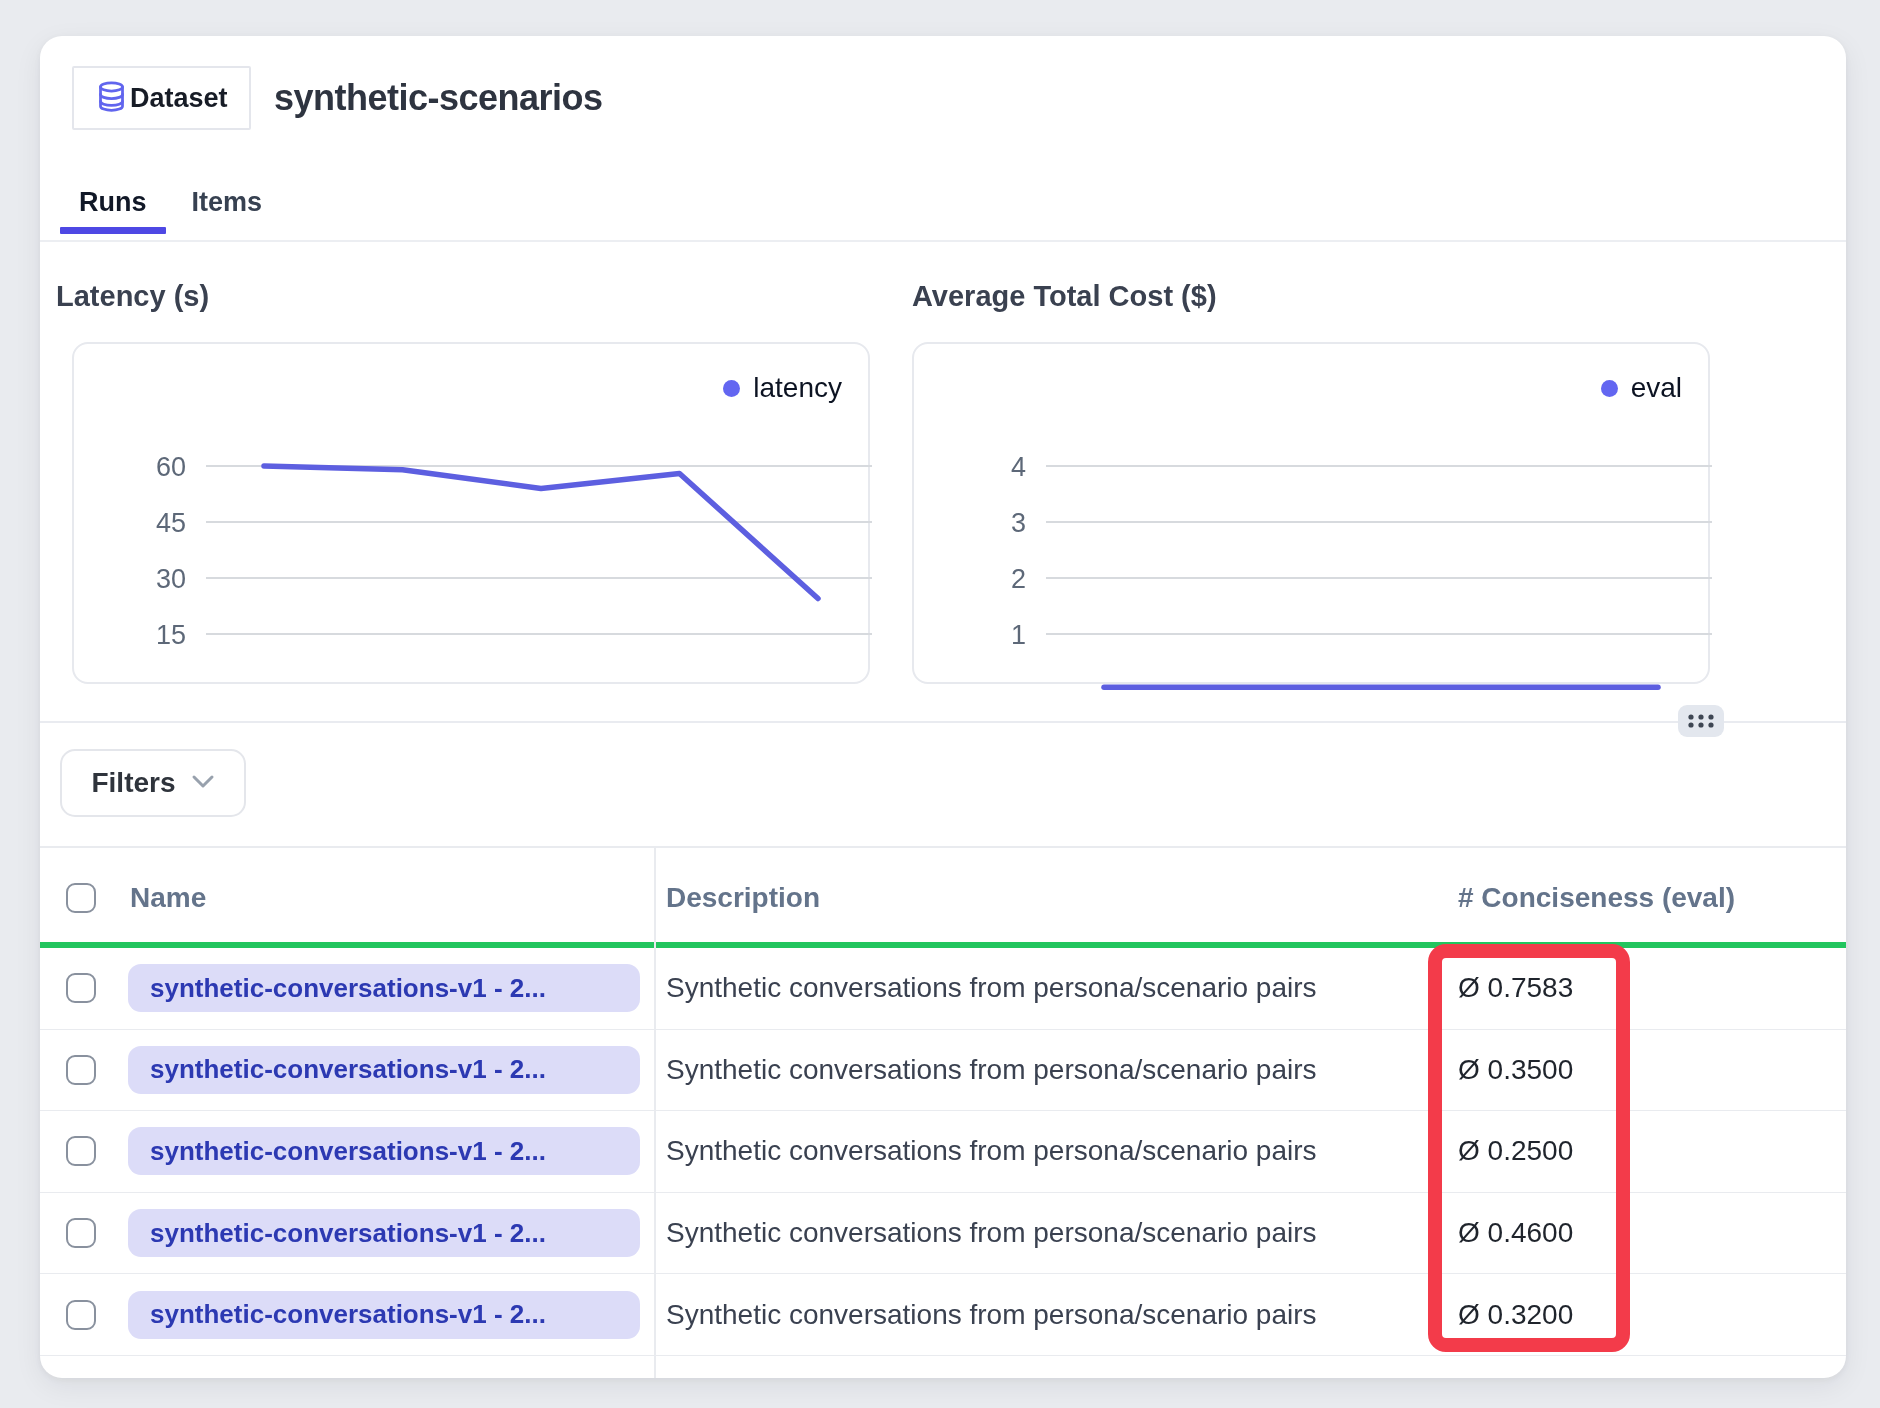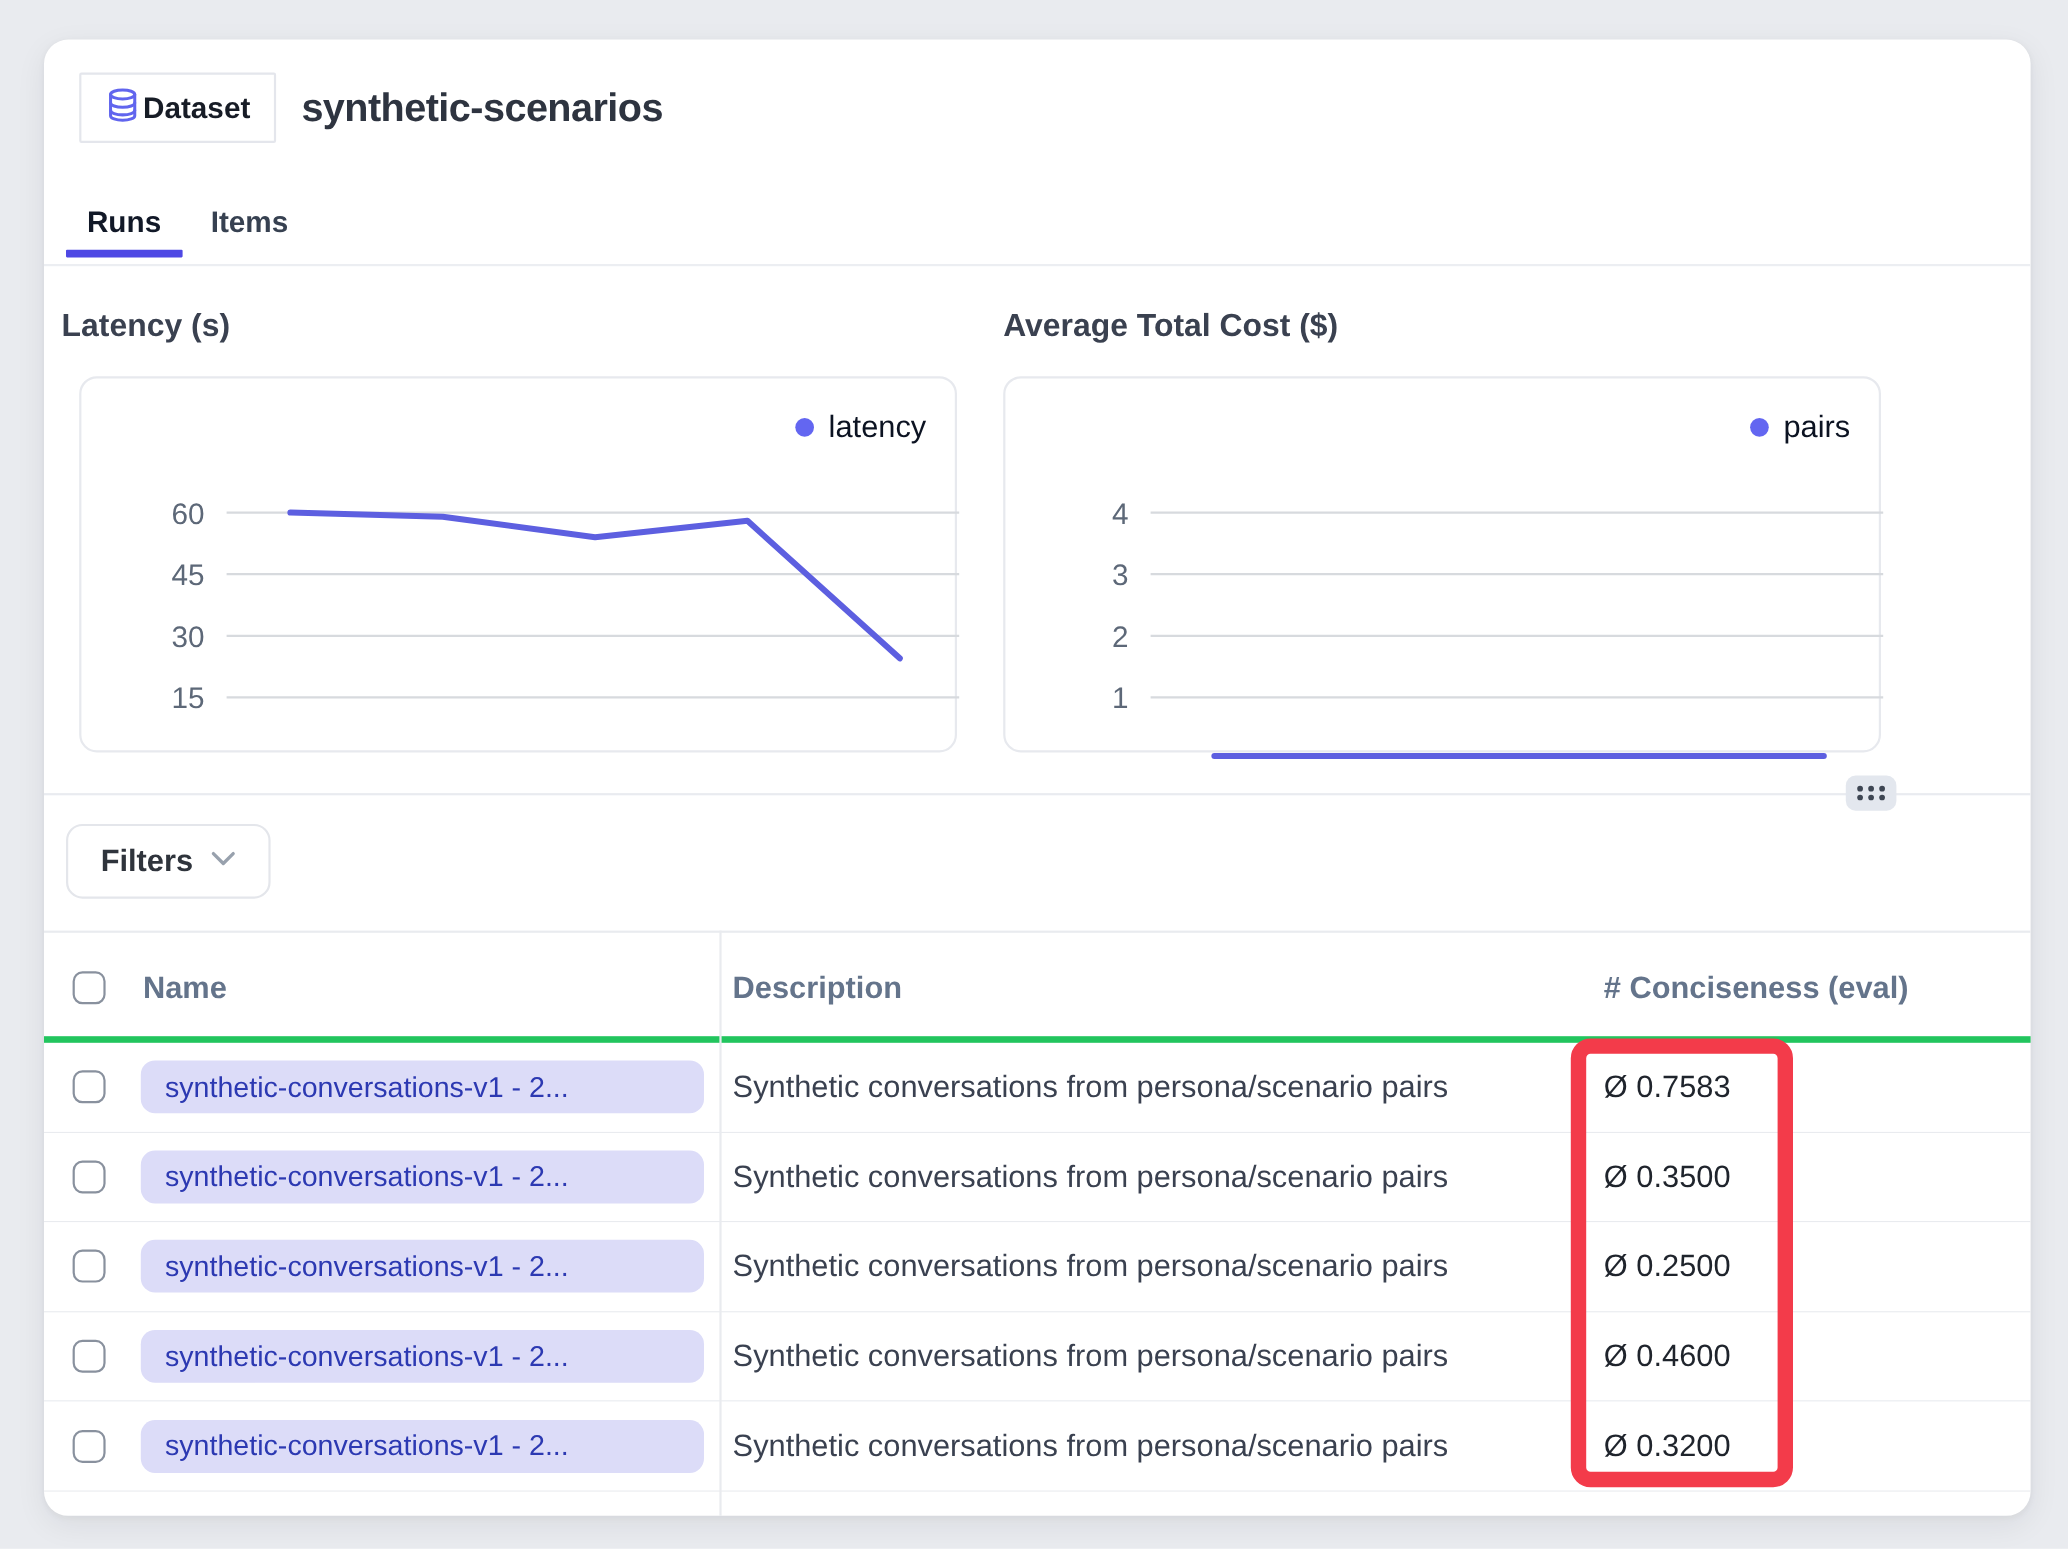--- a/index.html
+++ b/index.html
@@ -86,21 +86,21 @@
   .checkbox {
     position:absolute; left:26px; top:50%; transform:translateY(-50%);
     width:30px; height:30px; background:#fff;
     border:2.5px solid #89919e; border-radius:9px; cursor:pointer;
   }
   .thead .checkbox { top:50px; }
   .name-chip {
     position:absolute; left:88px; top:50%; transform:translateY(-50%);
     width:512px; height:48px; background:#dcdcf8; border-radius:13px;
     display:flex; align-items:center; padding:10px 22px;
-    font-size:26px; font-weight:400; color:#2c39b2;
+    font-size:26px; font-weight:700; color:#2c39b2;
     white-space:nowrap; overflow:hidden; cursor:pointer;
   }
   .cell-desc {
     position:absolute; left:626px; top:50%; transform:translateY(-50%);
     font-size:28px; color:#3a4150; white-space:nowrap;
   }
   .cell-conc {
     position:absolute; left:1418px; top:50%; transform:translateY(-50%);
     font-size:28px; color:#1f242c; white-space:nowrap;
   }
@@ -164,21 +164,21 @@
           <line x1="132" x2="798" y1="178" y2="178" stroke="#d7dade" stroke-width="2"></line>
           <text class="tick" x="112" y="188" text-anchor="end">3</text>
           <line x1="132" x2="798" y1="234" y2="234" stroke="#d7dade" stroke-width="2"></line>
           <text class="tick" x="112" y="244" text-anchor="end">2</text>
           <line x1="132" x2="798" y1="290" y2="290" stroke="#d7dade" stroke-width="2"></line>
           <text class="tick" x="112" y="300" text-anchor="end">1</text>
           <polyline points="190.0,343.2 328.5,343.2 467.0,343.2 605.5,343.2 744.0,343.2" fill="none" stroke="#5d5fe0" stroke-width="5.5" stroke-linejoin="round" stroke-linecap="round"></polyline>
         </svg>
       <div class="legend">
         <span class="legend-dot"></span>
-        <span class="legend-label">pairs</span>
+        <span class="legend-label">eval</span>
       </div>
     </div>
 
     <div class="section-divider"></div>
     <div class="drag-handle">
       <svg width="34" height="20" viewBox="0 0 34 20">
         <g fill="#3e4653">
           <circle cx="7" cy="6" r="2.6"></circle>
             <circle cx="17" cy="6" r="2.6"></circle>
             <circle cx="27" cy="6" r="2.6"></circle>

